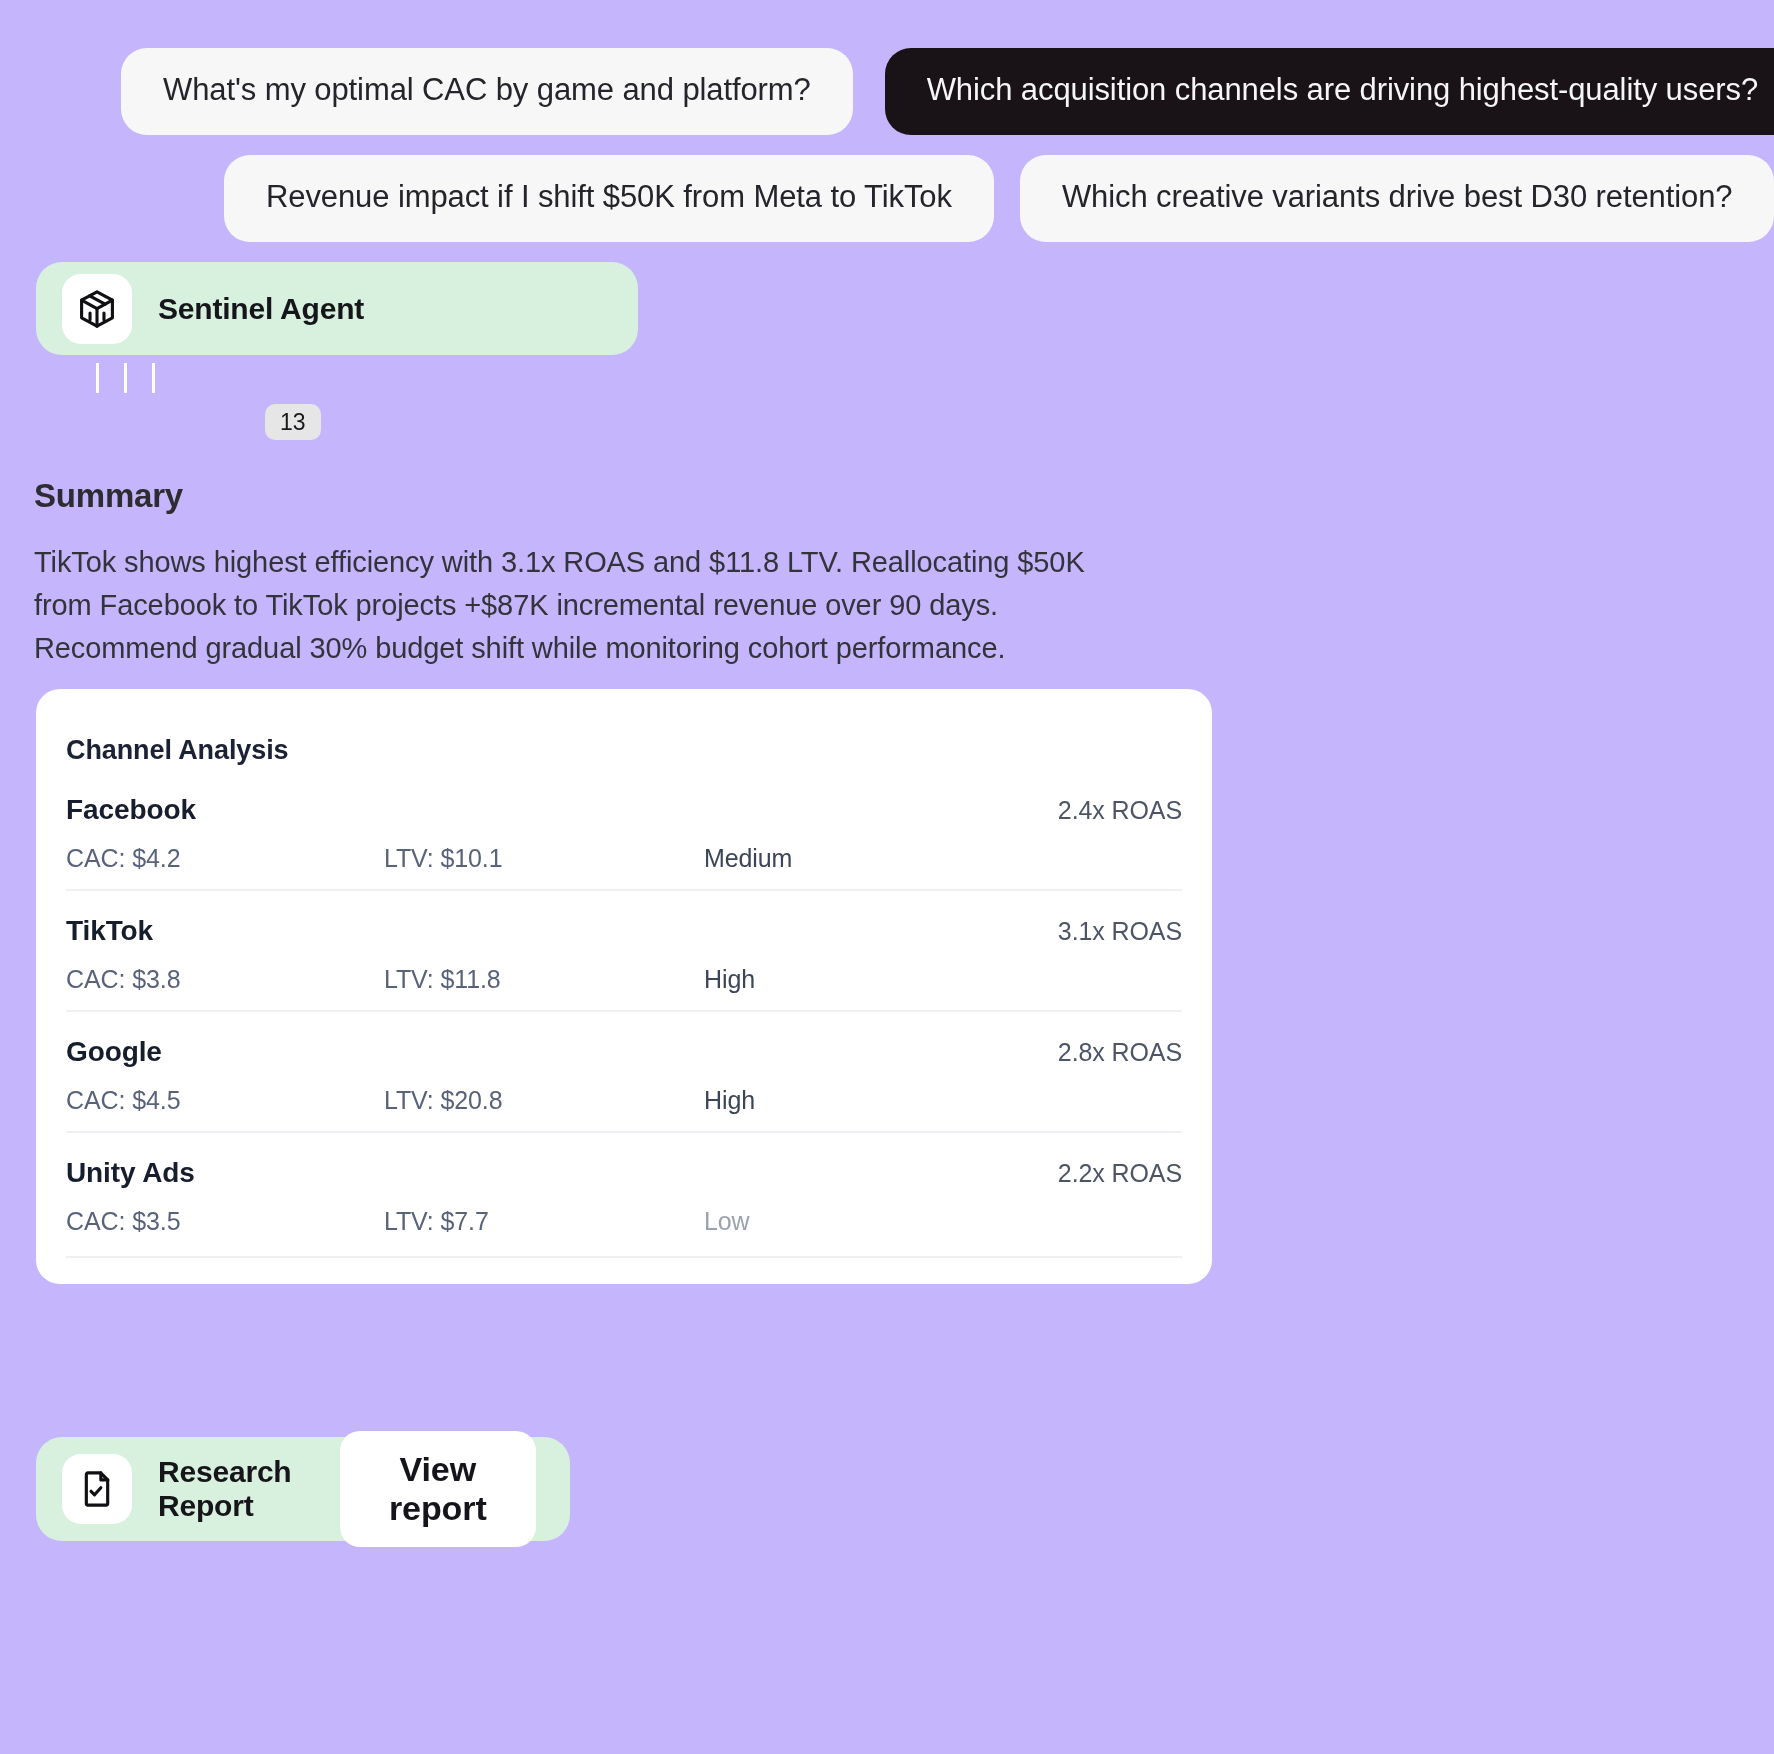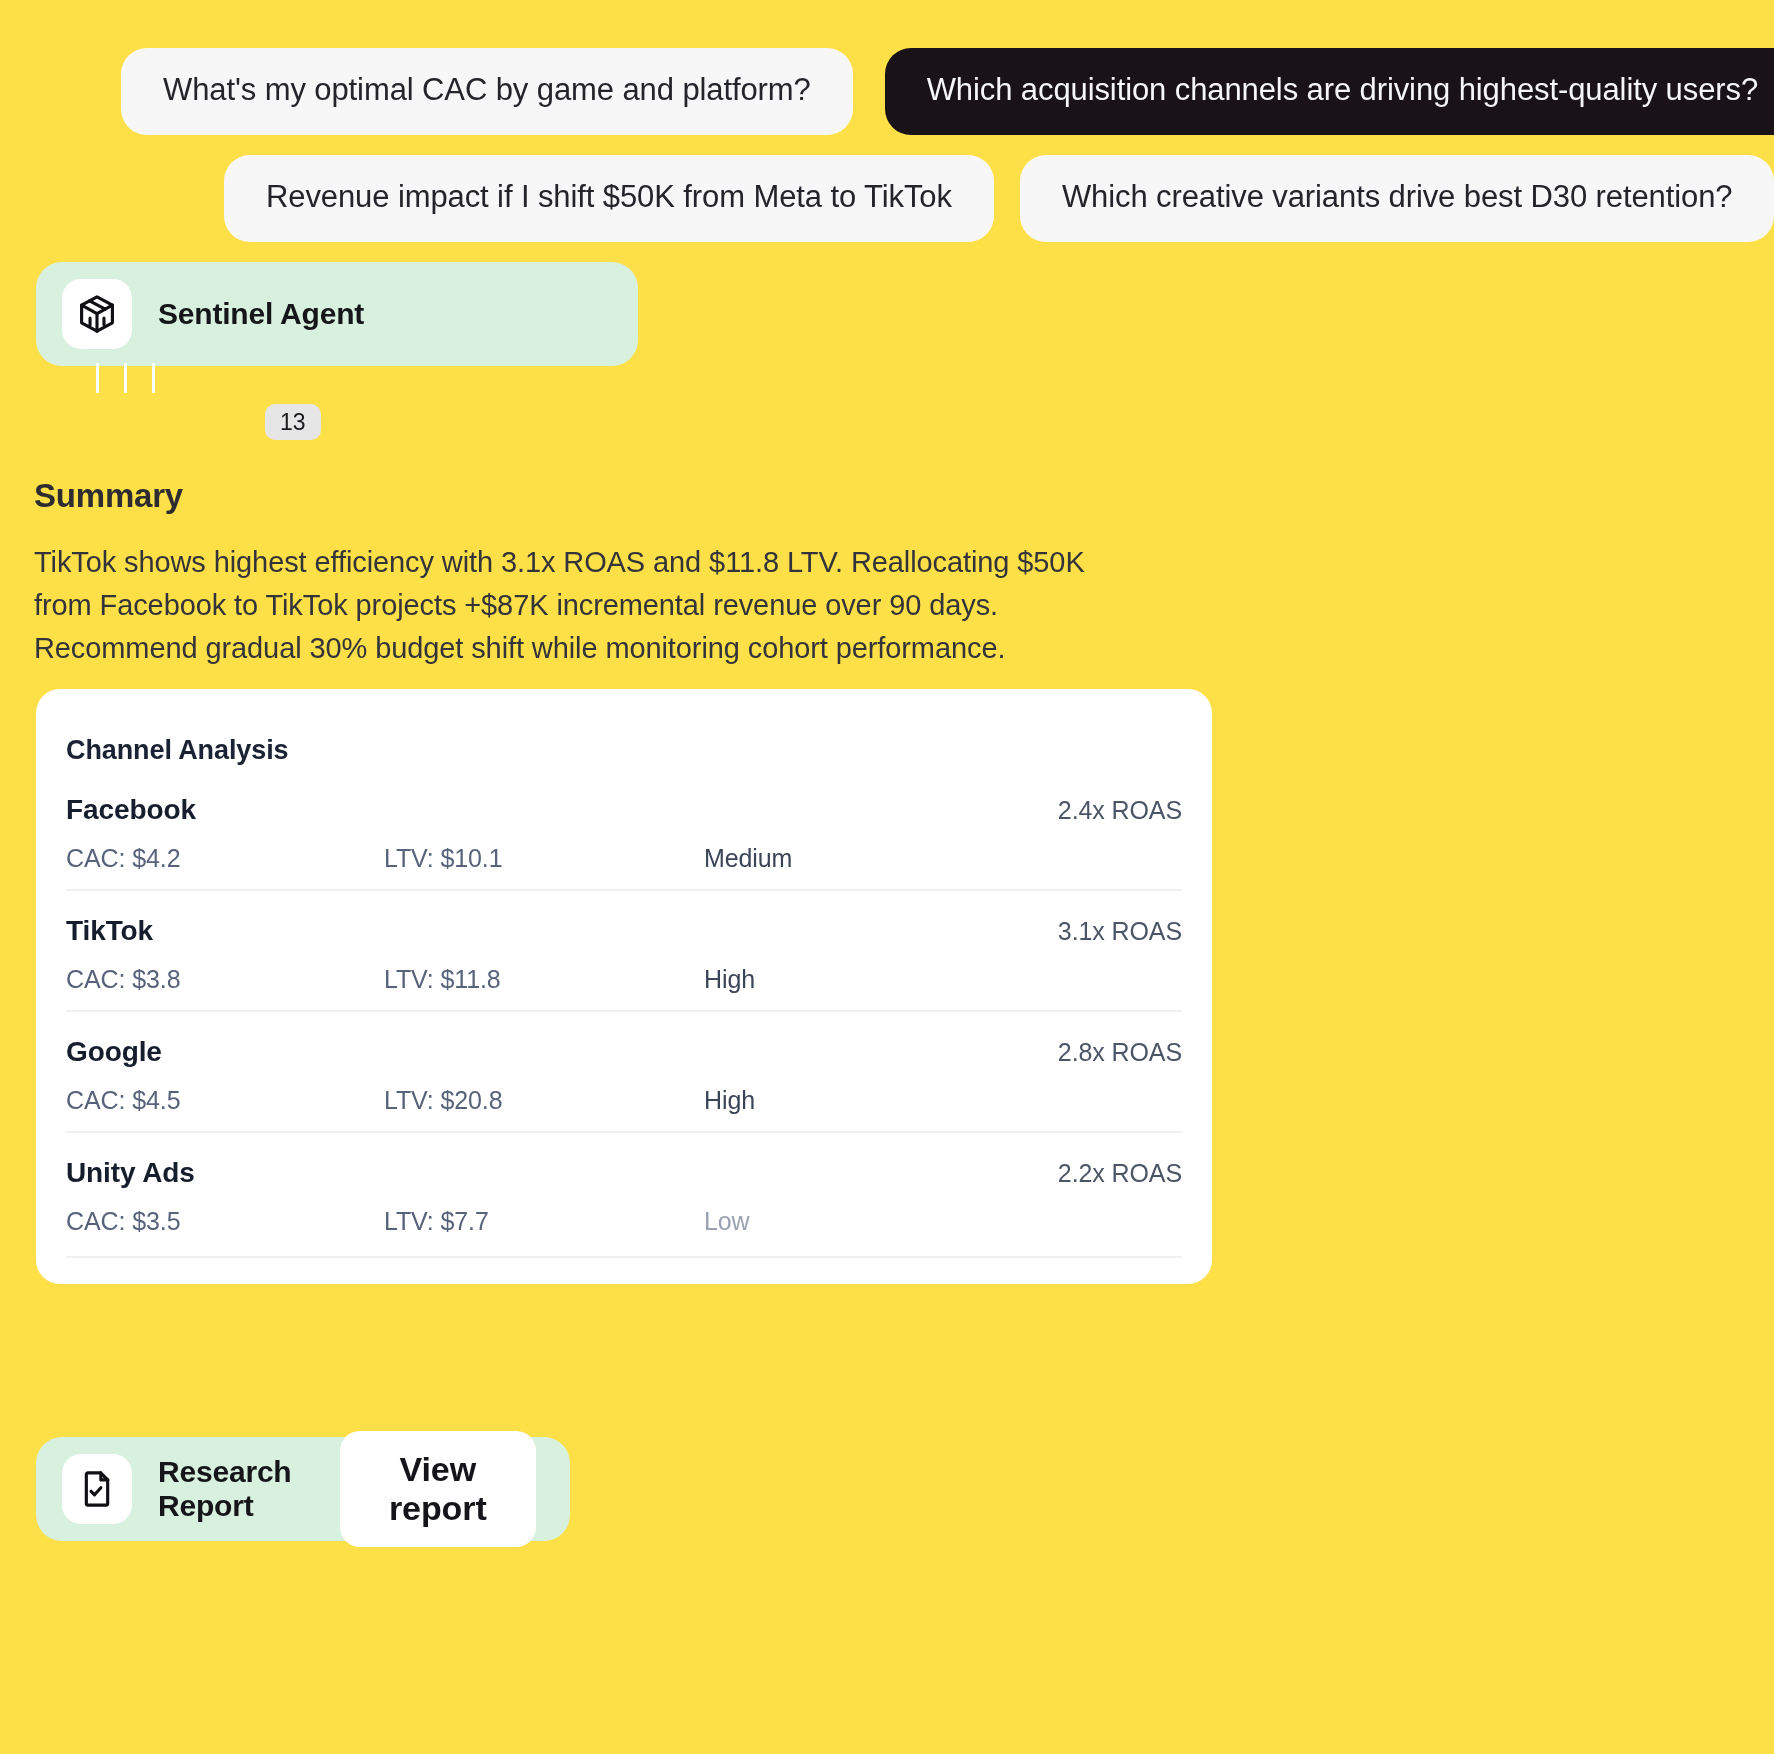--- a/index.html
+++ b/index.html
@@ -9,21 +9,21 @@
     height: 1754px;
     background: #000000;
     font-family: "Liberation Sans", sans-serif;
     overflow: hidden;
   }
 
   .canvas {
     position: relative;
     width: 1774px;
     height: 1754px;
-    background: #fde047;
+    background: #c4b5fd;
   }
 
   
   .chip-row {
     position: absolute;
     display: flex;
     align-items: flex-start;
   }
   .chip-row-1 { left: 121px; top: 48px; gap: 32px; }
   .chip-row-2 { left: 224px; top: 155px; gap: 26px; }
@@ -49,21 +49,21 @@
   
   .banner {
     position: absolute;
     display: flex;
     align-items: center;
     background: #d8f0de;
     border-radius: 26px;
     padding: 22px 26px;
     gap: 26px;
   }
-  .banner-agent { left: 36px; top: 262px; width: 602px; height: 104px; align-items: center; }
+  .banner-agent { left: 36px; top: 262px; width: 602px; height: 93px; align-items: center; }
   .banner-report { left: 36px; top: 1437px; width: 534px; height: 104px; }
 
   .icon-tile {
     width: 70px;
     height: 70px;
     min-width: 70px;
     background: #ffffff;
     border-radius: 19px;
     display: flex;
     align-items: center;

